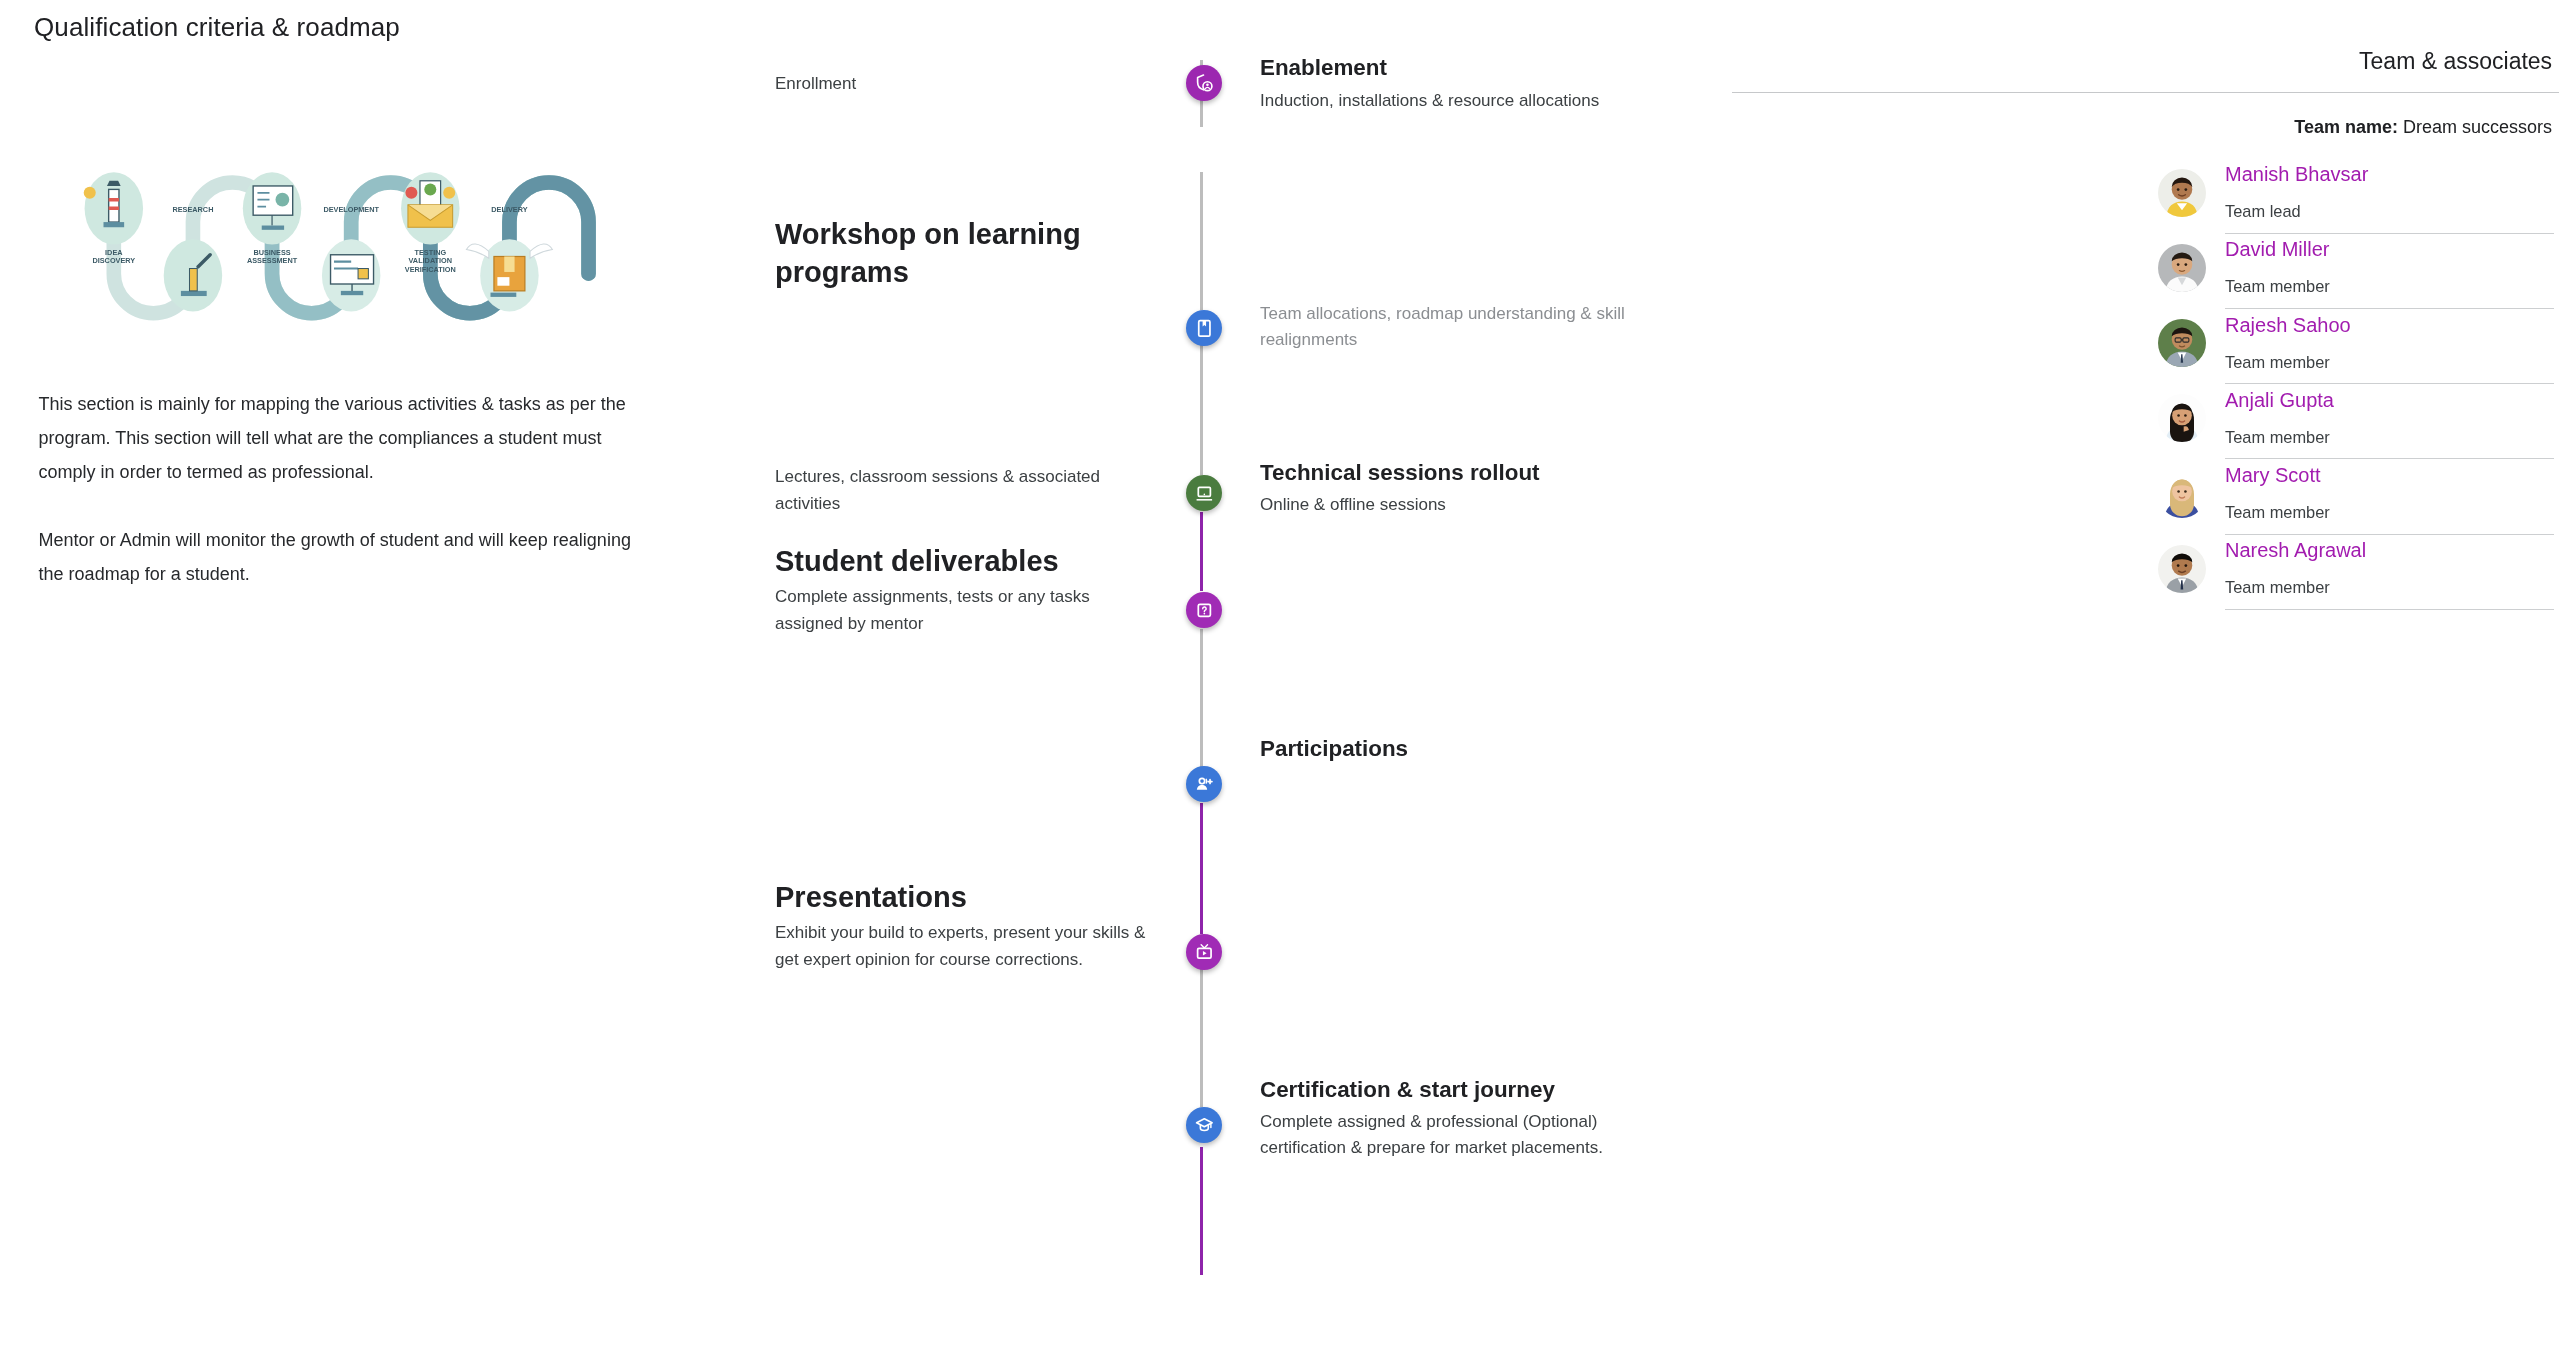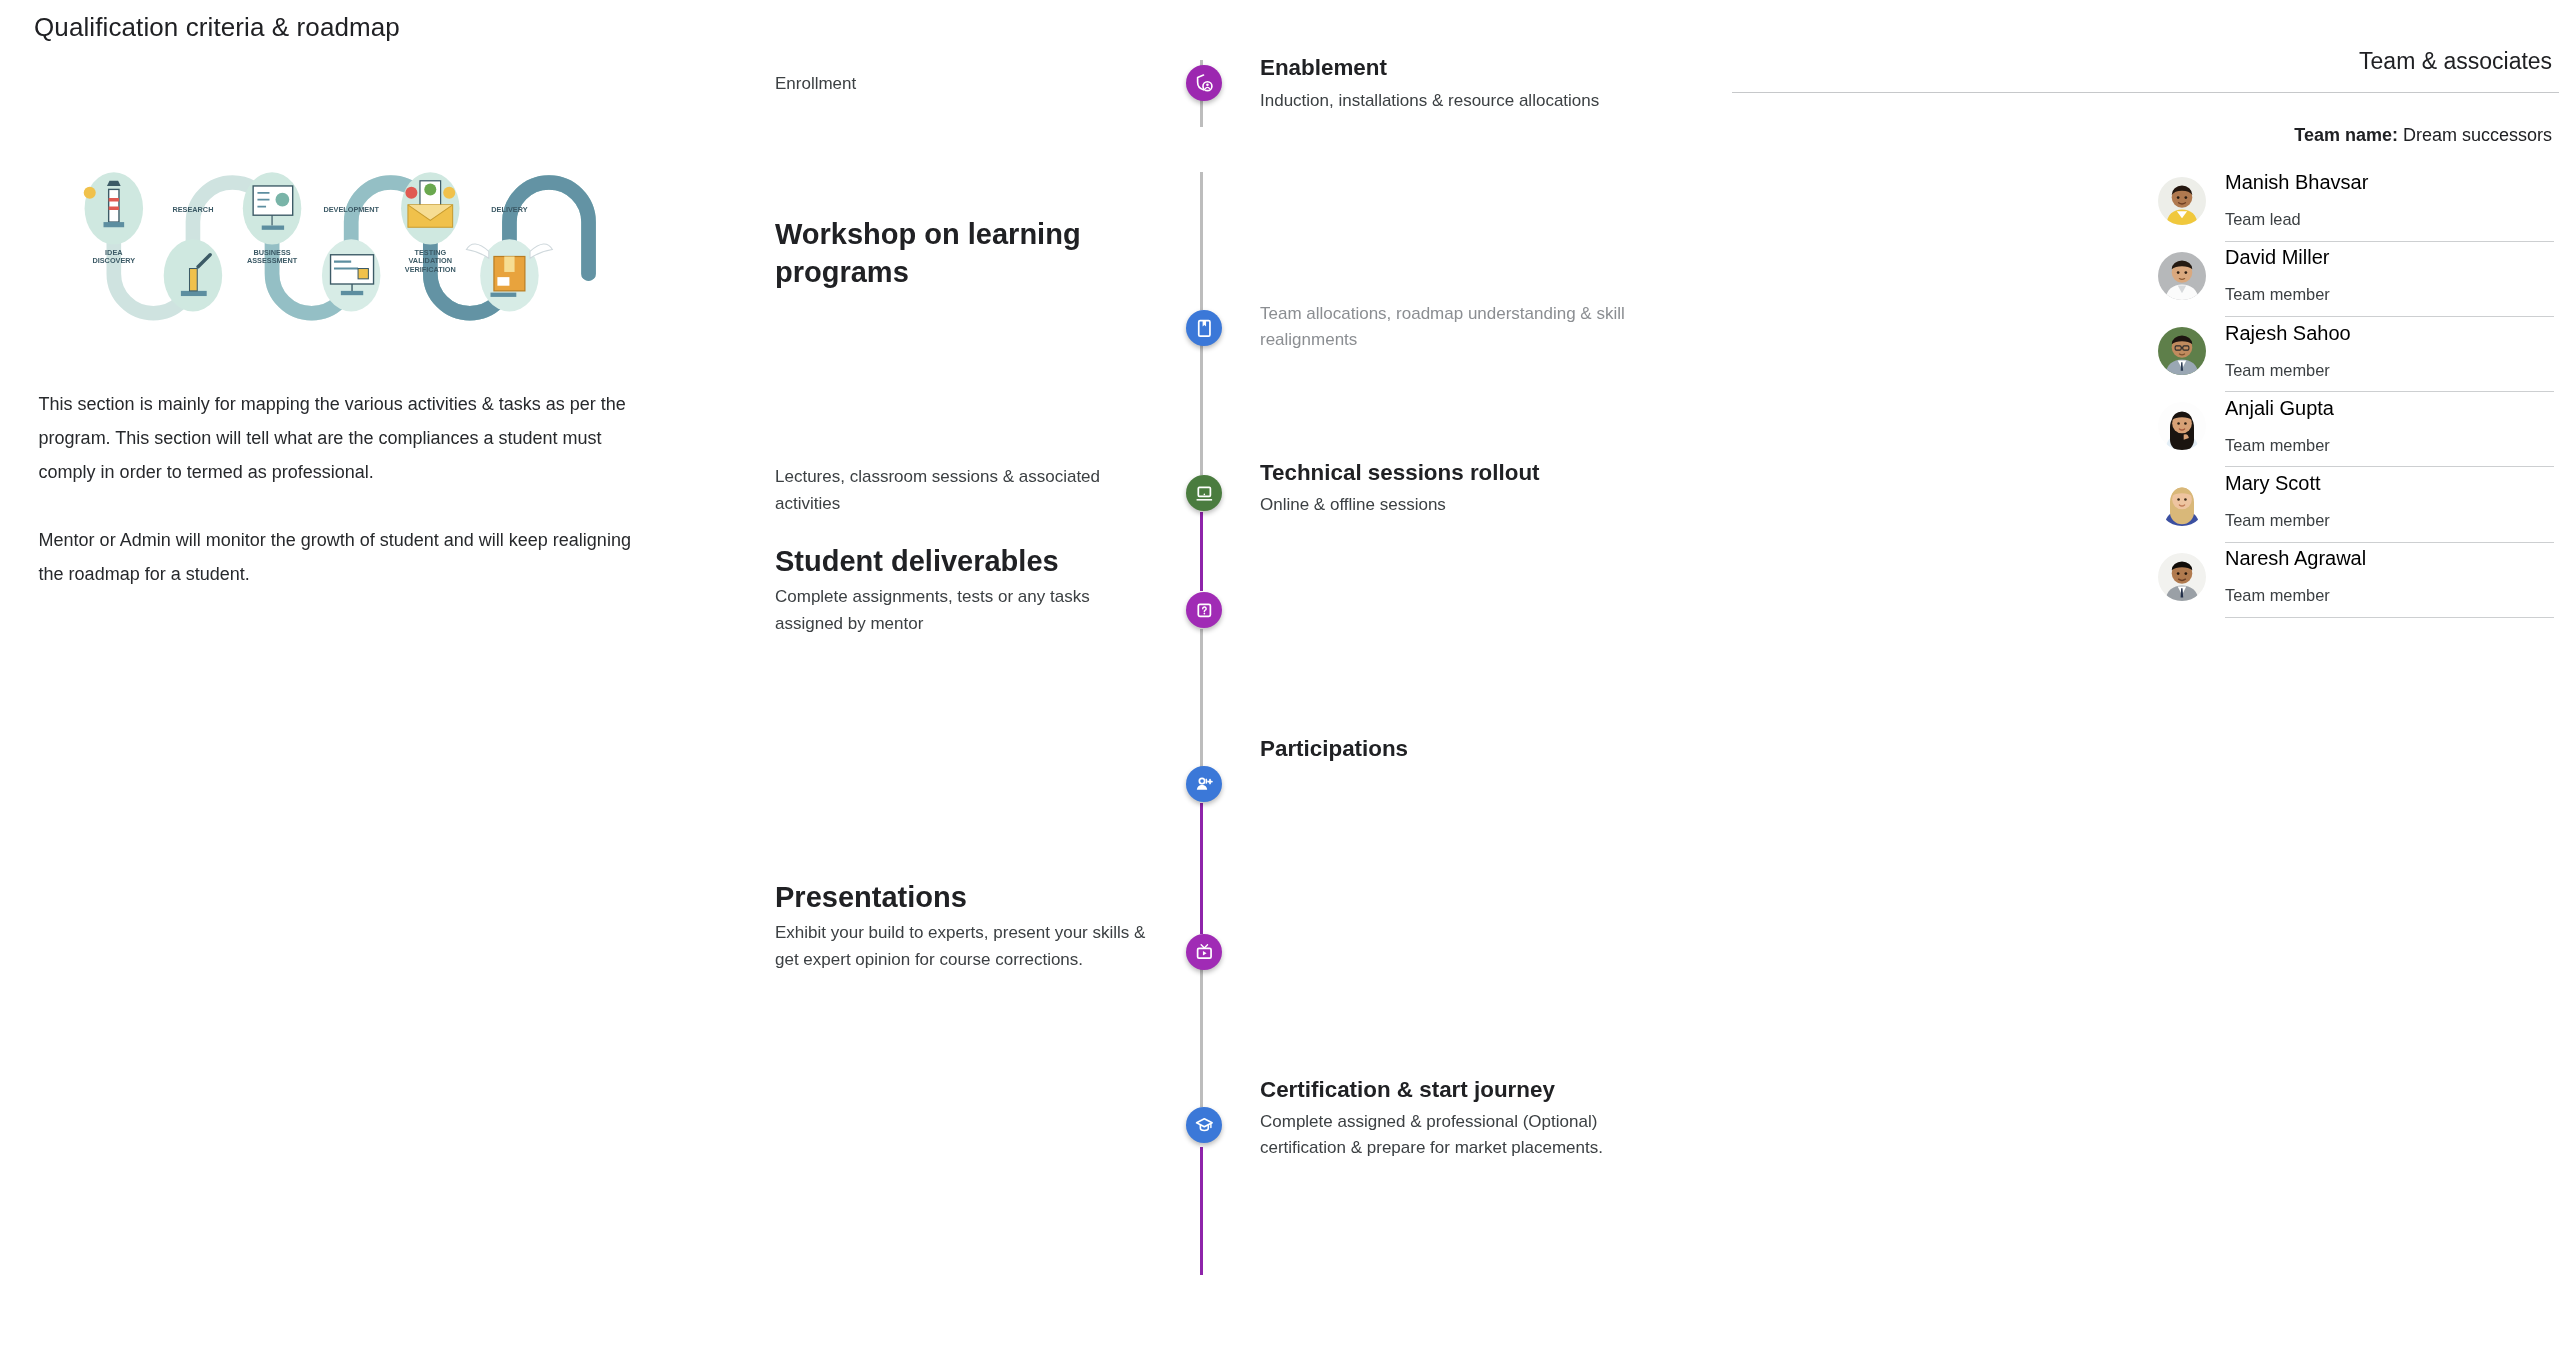--- a/index.html
+++ b/index.html
@@ -151,21 +151,21 @@
   }
 
   .team-rule {
     margin-top: 17px;
     height: 0.9px;
     background: #c6c8ca;
     width: 827px;
   }
 
   .team-name-row {
-    margin-top: 32px;
+    margin-top: 24px;
     text-align: right;
     padding-right: 6.9px;
     font-size: 18px;
     color: #202124;
   }
   .team-name-row .tn-label { font-weight: 700; }
   .team-name-row .tn-value { font-weight: 400; }
 
   .team-list {
     margin-top: 20.7px;
@@ -188,21 +188,21 @@
     position: relative;
     margin-top: 10.3px;
   }
   .avatar svg { display: block; }
 
   .member-info { flex: 1 1 auto; padding-top: 1.7px; }
 
   .member-name {
     font-size: 20px;
     line-height: 29px;
-    color: #000000;
+    color: #a21caf;
   }
 
   .member-role {
     font-size: 16.4px;
     line-height: 26px;
     color: #3c4043;
     margin-top: 9px;
   }
 
   .member-divider {

